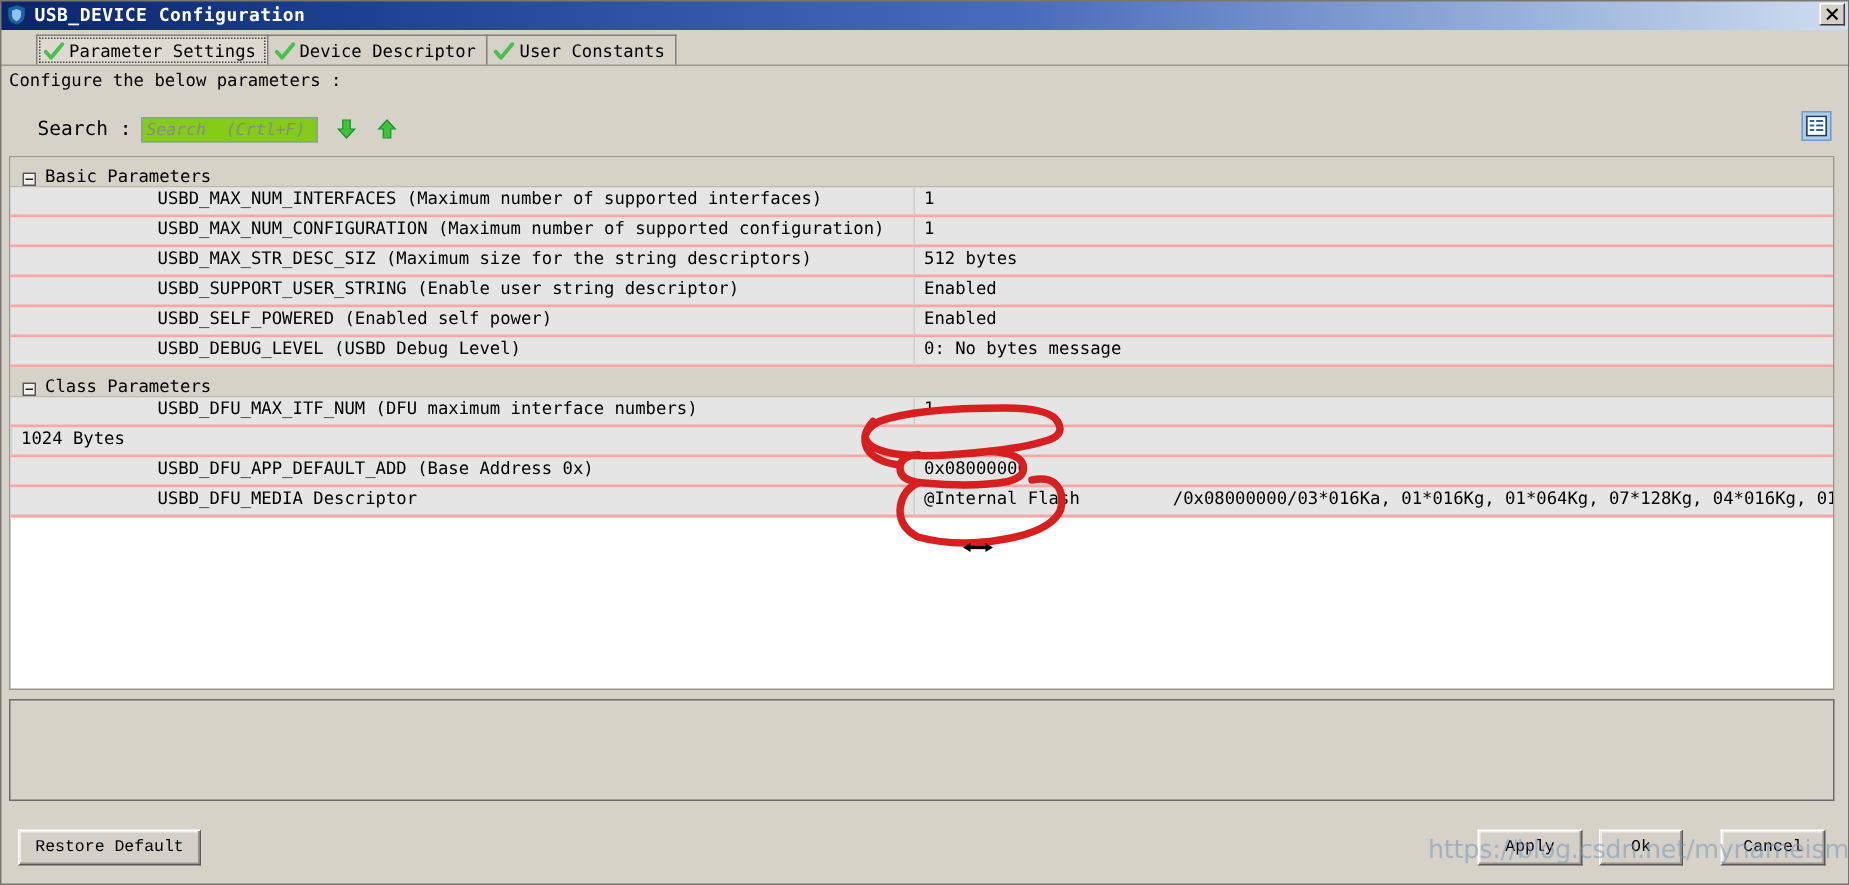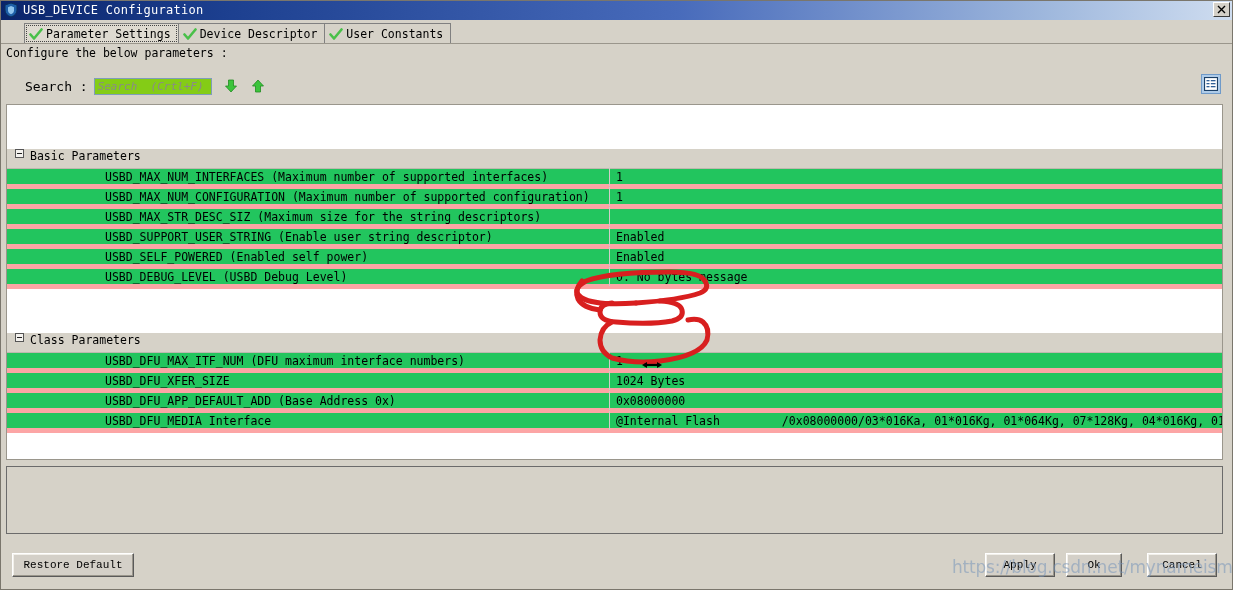--- a/index.html
+++ b/index.html
@@ -32,21 +32,21 @@
     display: flex; align-items: center;
   }
   #titlebar .tb-icon {
     width: 16px; height: 16px; margin-left: 3px; margin-right: 4px;
     position: relative; flex: none;
   }
   #titlebar .title-text {
     color: #ffffff;
     font-family: "DejaVu Sans Mono", "Liberation Mono", monospace;
     font-size: 12px;
-    font-weight: normal;
+    font-weight: bold;
     letter-spacing: 0.3px;
     white-space: nowrap;
     text-align: center;
   }
   #close-btn {
     position: absolute; right: 3px; top: 2px;
     width: 17px; height: 15px;
     background: #d4d0c8;
     border: 1px solid;
     border-color: #ffffff #3a3a3a #3a3a3a #ffffff;
@@ -139,44 +139,43 @@
     position: absolute; left: 6px; top: 104px;
     width: 1217px; height: 356px;
     background: #ffffff;
     border: 1px solid #9a968c;
     box-sizing: border-box;
     overflow: hidden;
   }
   .grp-row {
     height: 20px;
     background: #d6d2c8;
-    display: flex; align-items: flex-start;
+    display: flex; align-items: flex-end;
     border-bottom: 1px solid #bdb9af;
     box-sizing: border-box;
     font-size: 11.5px;
-    margin-top: 44px;
   }
   .grp-toggle {
     width: 9px; height: 9px;
     border: 1px solid #555;
     background: #f4f2ee;
     margin-left: 8px; margin-right: 6px;
     position: relative; flex: none;
     box-sizing: border-box;
   }
   .grp-toggle::before {
     content: ""; position: absolute;
     left: 1px; right: 1px; top: 3px; height: 1px; background: #222;
   }
   .param-row {
     height: 20px;
-    display: flex; align-items: center;
-    border-bottom: 5px solid #fca5a5;
-    box-sizing: border-box;
-    background: #22c55e;
+    display: flex; 
+    border-bottom: 2px solid #fca5a5;
+    box-sizing: border-box;
+    background: #e5e5e5;
   }
   .cell-name {
     width: 602px; flex: none;
     padding-left: 98px;
     box-sizing: border-box;
     white-space: nowrap;
     overflow: hidden;
     font-size: 11.5px;
   }
   .cell-sep { width: 1px; height: 19px; background: #d0cdc6; flex: none; }
@@ -331,20 +330,21 @@
       <div class="cell-value">1</div>
     </div>
     <div class="param-row">
       <div class="cell-name">USBD_MAX_NUM_CONFIGURATION  (Maximum number of supported configuration)</div>
       <div class="cell-sep"></div>
       <div class="cell-value">1</div>
     </div>
     <div class="param-row">
       <div class="cell-name">USBD_MAX_STR_DESC_SIZ  (Maximum size for the string descriptors)</div>
       <div class="cell-sep"></div>
+      <div class="cell-value">512 bytes</div>
     </div>
     <div class="param-row">
       <div class="cell-name">USBD_SUPPORT_USER_STRING  (Enable user string descriptor)</div>
       <div class="cell-sep"></div>
       <div class="cell-value">Enabled</div>
     </div>
     <div class="param-row">
       <div class="cell-name">USBD_SELF_POWERED  (Enabled self power)</div>
       <div class="cell-sep"></div>
       <div class="cell-value">Enabled</div>
@@ -359,31 +359,30 @@
       <span class="grp-toggle"></span>
       <span>Class Parameters</span>
     </div>
 
     <div class="param-row">
       <div class="cell-name">USBD_DFU_MAX_ITF_NUM  (DFU maximum interface numbers)</div>
       <div class="cell-sep"></div>
       <div class="cell-value">1</div>
     </div>
     <div class="param-row">
-      <div class="cell-name">USBD_DFU_XFER_SIZE</div>
       <div class="cell-sep"></div>
       <div class="cell-value">1024 Bytes</div>
     </div>
     <div class="param-row">
       <div class="cell-name">USBD_DFU_APP_DEFAULT_ADD  (Base Address 0x)</div>
       <div class="cell-sep"></div>
       <div class="cell-value">0x08000000</div>
     </div>
     <div class="param-row">
-      <div class="cell-name">USBD_DFU_MEDIA Interface</div>
+      <div class="cell-name">USBD_DFU_MEDIA Descriptor</div>
       <div class="cell-sep"></div>
       <div class="cell-value">
         <span>@Internal Flash</span><span class="extra">/0x08000000/03*016Ka, 01*016Kg, 01*064Kg, 07*128Kg, 04*016Kg, 01*064Kg, 07*128Kg</span>
       </div>
     </div>
 
   </div>
 
   <div id="desc-panel"></div>
 

